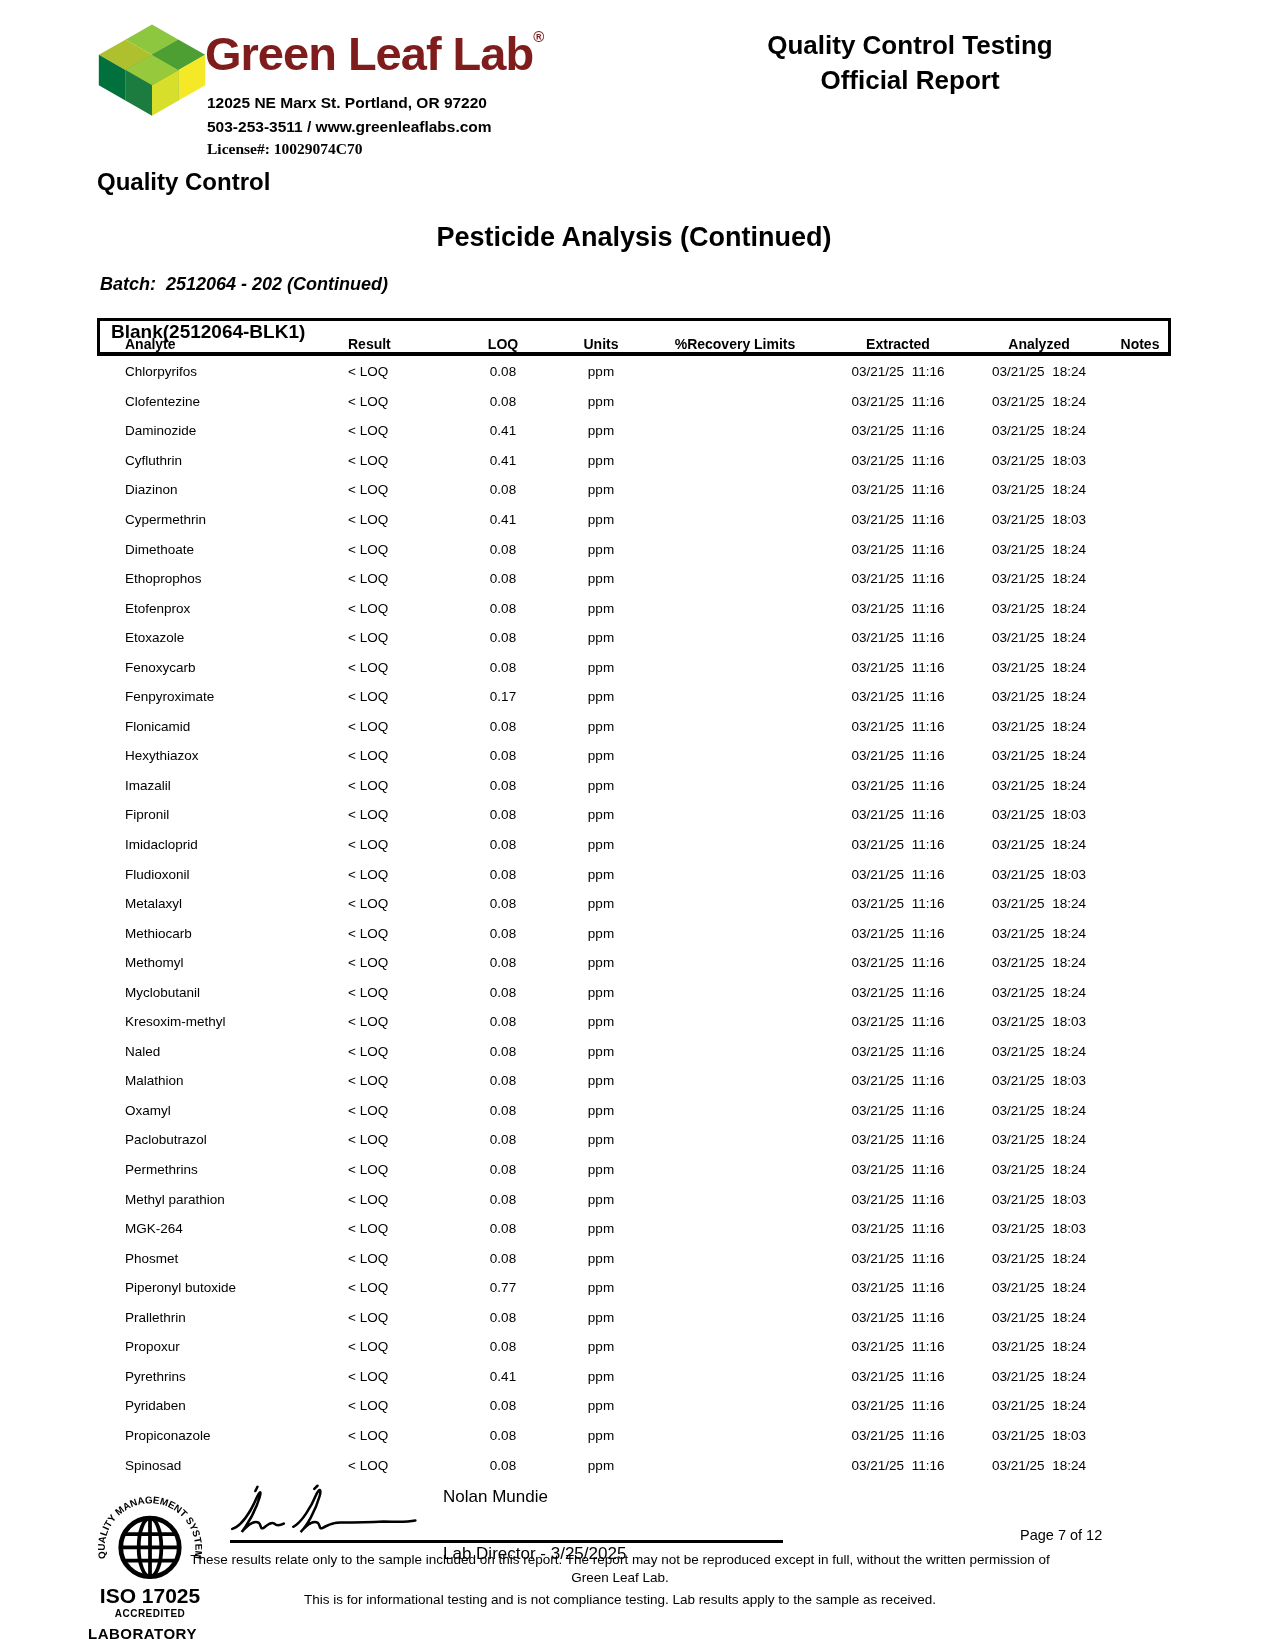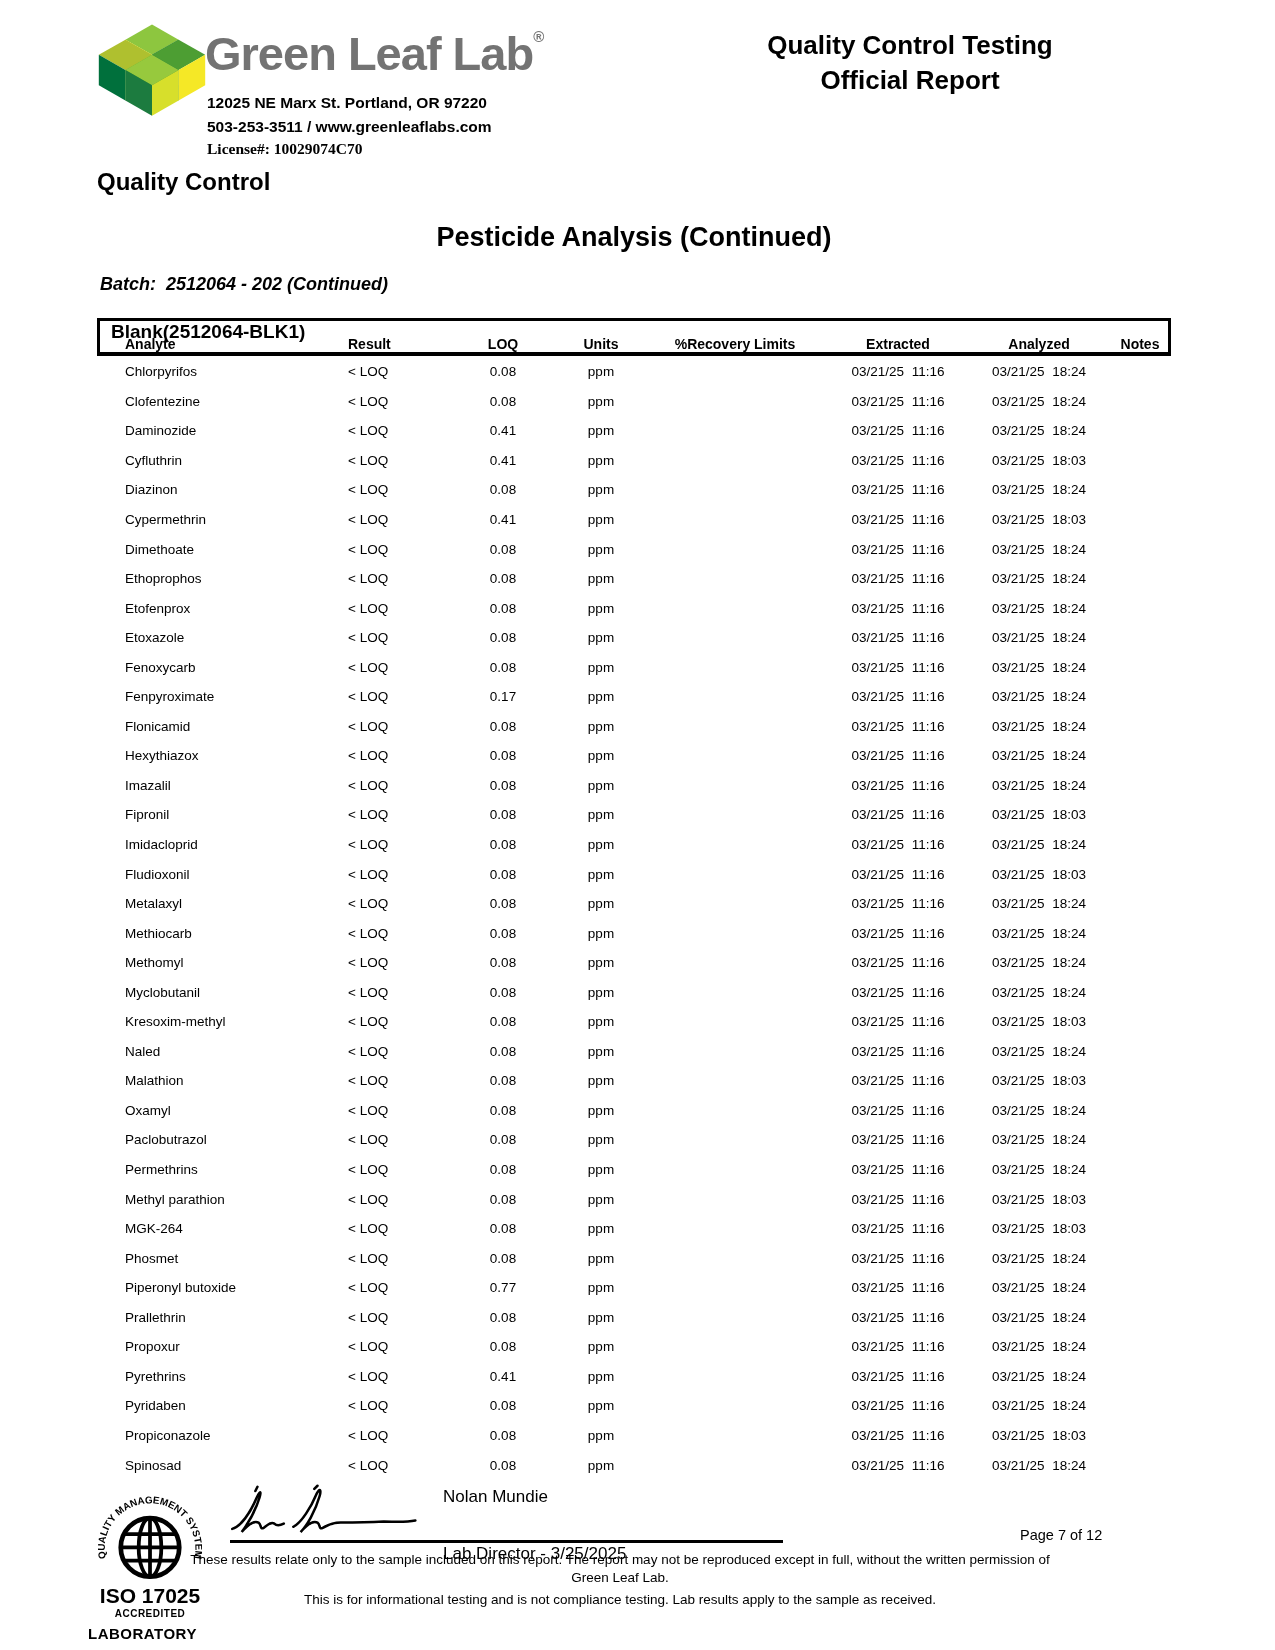--- a/index.html
+++ b/index.html
@@ -2,21 +2,21 @@
 <html><head>
 <meta charset="utf-8">
 <style>
   html,body{margin:0;padding:0;background:#e8e8e8;}
   .page{position:relative;width:1275px;height:1650px;background:#ffffff;margin:0 auto;
         font-family:"Liberation Sans","DejaVu Sans",sans-serif;color:#000;overflow:hidden;}
   .abs{position:absolute;}
 
   
   .logo-svg{left:95px;top:14px;width:114px;height:114px;}
-  .brand{left:205px;top:26px;font-size:47px;font-weight:bold;color:#737373;letter-spacing:-1px;white-space:nowrap;}
+  .brand{left:205px;top:26px;font-size:47px;font-weight:bold;color:#7f1d1d;letter-spacing:-1px;white-space:nowrap;}
   .brand sup{font-size:15px;vertical-align:28px;letter-spacing:0;}
   .addr{left:207px;font-size:15.5px;font-weight:bold;white-space:nowrap;}
   .addr1{top:94px;} .addr2{top:118px;}
   .license{left:207px;top:140px;font-size:15.5px;font-weight:bold;
            font-family:"Liberation Serif","DejaVu Serif",serif;white-space:nowrap;}
   .report-title{left:620px;top:28px;width:580px;text-align:center;font-weight:bold;font-size:26px;line-height:35px;}
 
   
   .h1{left:97px;top:168px;width:1074px;font-size:24px;font-weight:bold;}
   .h2{left:97px;top:222px;width:1074px;text-align:center;font-size:27px;font-weight:bold;}

